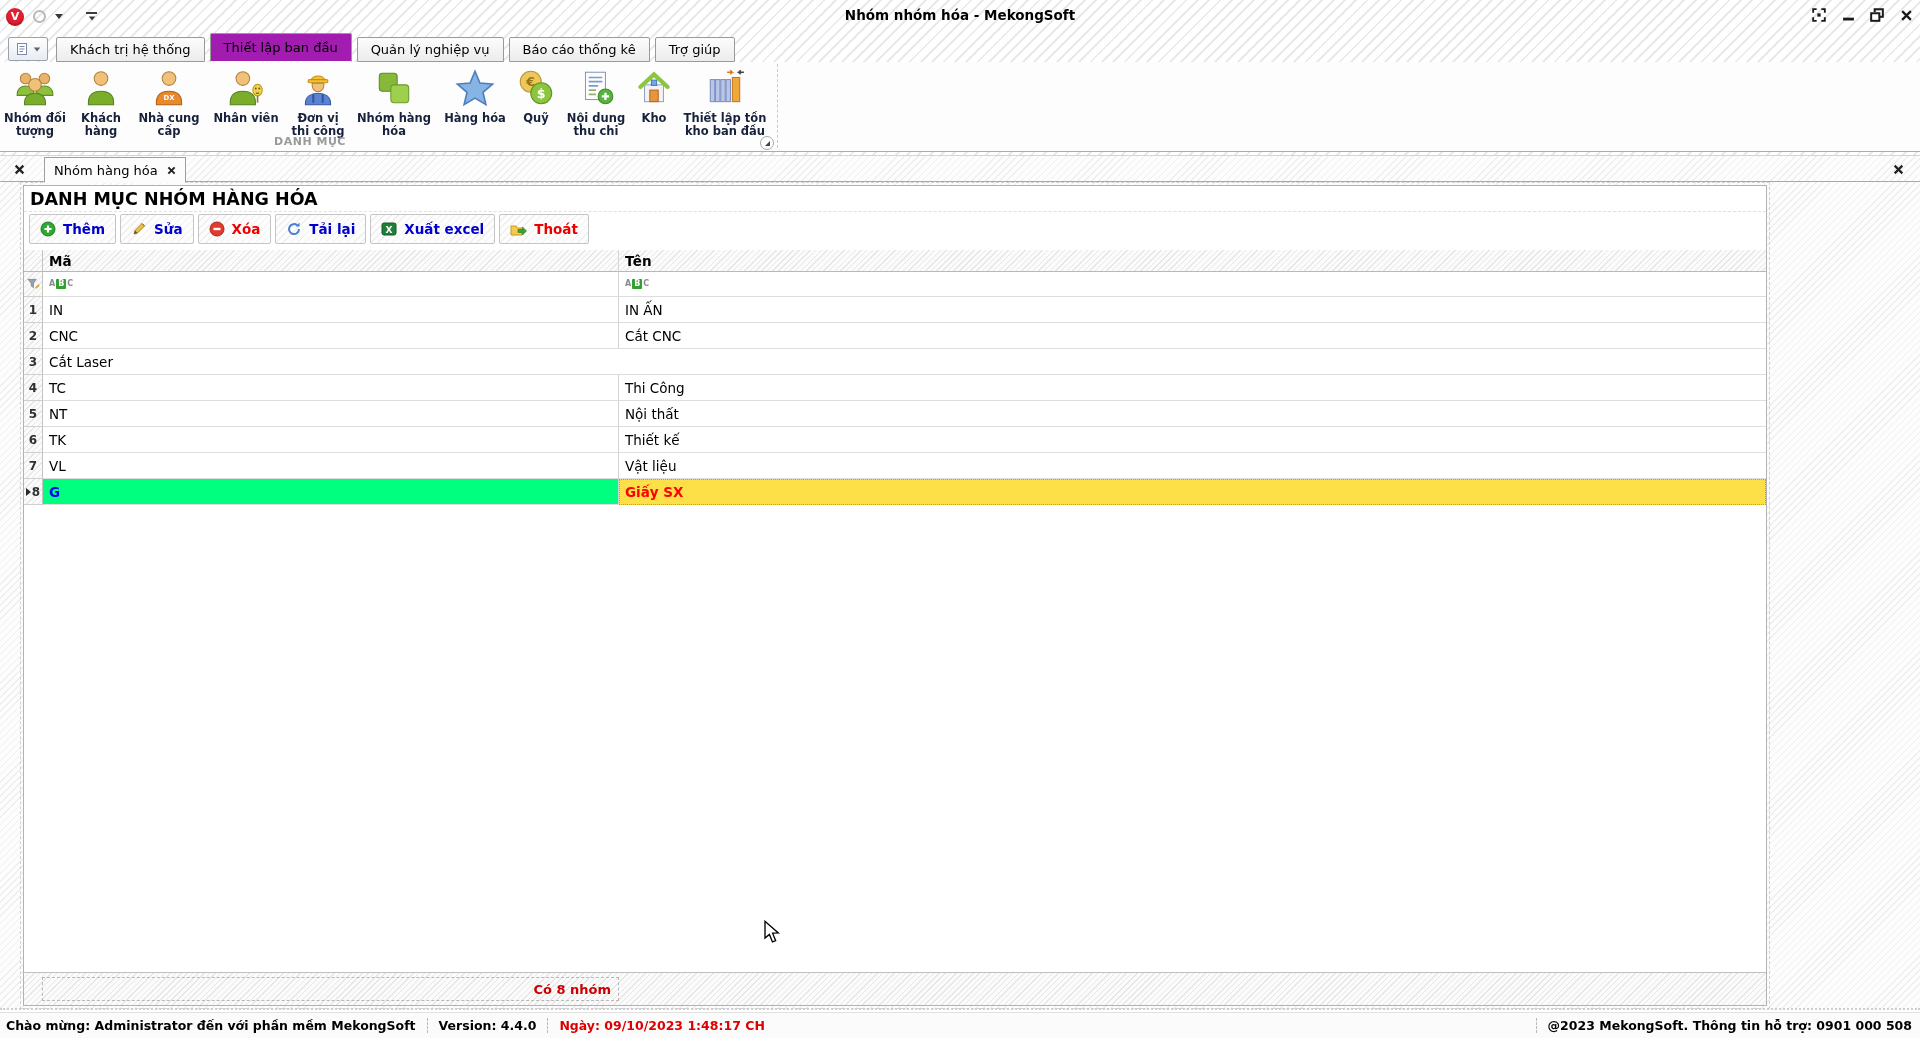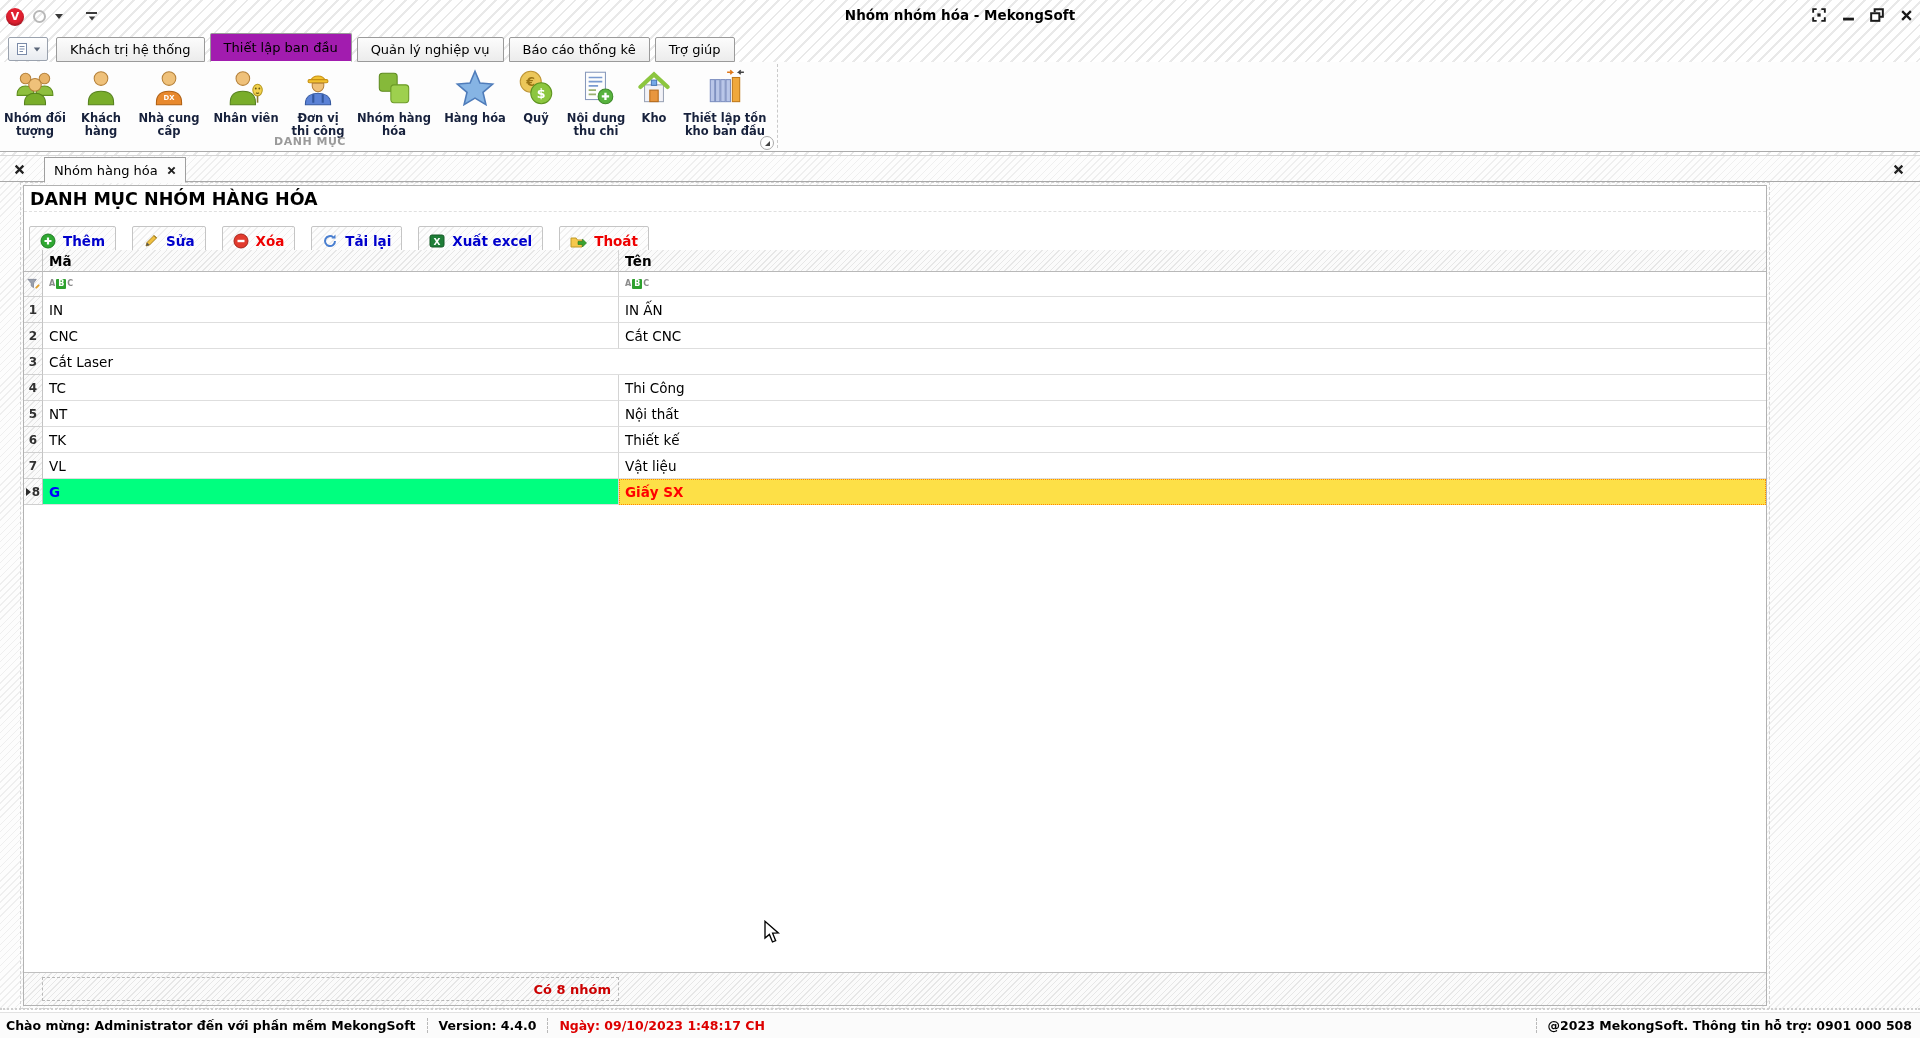--- a/index.html
+++ b/index.html
@@ -69,21 +69,21 @@
     gap:9px; padding:0 9px; font-size:13px; color:#000; z-index:2; }
   .strip-close-right { position:absolute; right:12px; top:4px; width:20px; height:19px;
     display:flex; align-items:center; justify-content:center; }
 
   
   .page-margin { position:absolute; left:0; top:182px; width:1920px; height:828px; }
   .panel { position:absolute; left:8px; top:185px; width:1744px; height:821px; background:#fff;
     border:1px solid #b2b2b2; outline:1px dashed #d2d2d2; outline-offset:2px;margin-left:15px; }
   .page-title { position:absolute; left:6px; top:3px; font-size:17.5px; font-weight:bold; color:#000; }
   .title-dash { position:absolute; left:0; top:25px; width:100%; border-top:1px dashed #e0e0e0; }
-  .btn-row { position:absolute; left:5px; top:40px; display:flex; gap:16px; }
+  .btn-row { position:absolute; left:5px; top:28px; display:flex; gap:4px; }
   .cmd-btn { height:30px; border:1px solid #c5c5c5; border-radius:2px;
     display:flex; align-items:center; justify-content:center; gap:7px; padding:0 10px;
     font-size:13.5px; font-weight:bold; cursor:default; }
   .cmd-btn.blue { color:#0000CC; } .cmd-btn.red { color:#EE0000; }
 
   
   .grid { position:absolute; left:0; top:64px; right:0; bottom:33px; background:#fff; overflow:hidden; }
   .g-row { display:flex; width:100%; }
   .g-ind { width:19px; flex:none; border-right:1px solid #c3c3c3; border-bottom:1px solid #cfcfcf;
     display:flex; align-items:center; justify-content:center; gap:1px; }

